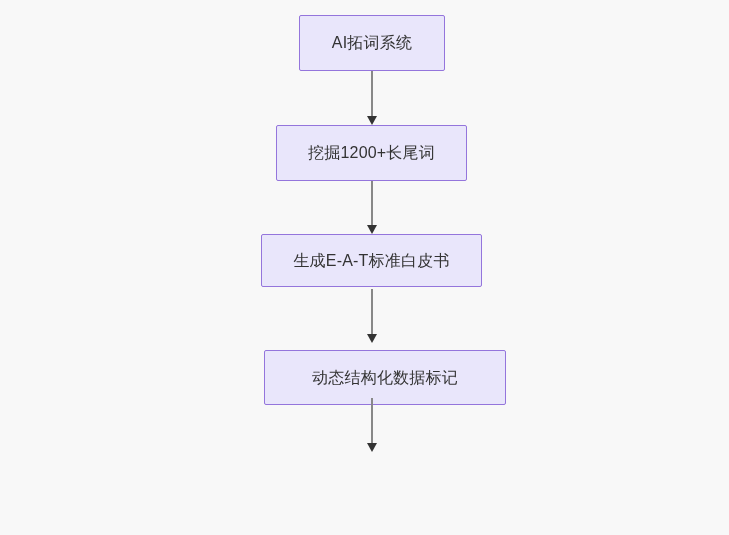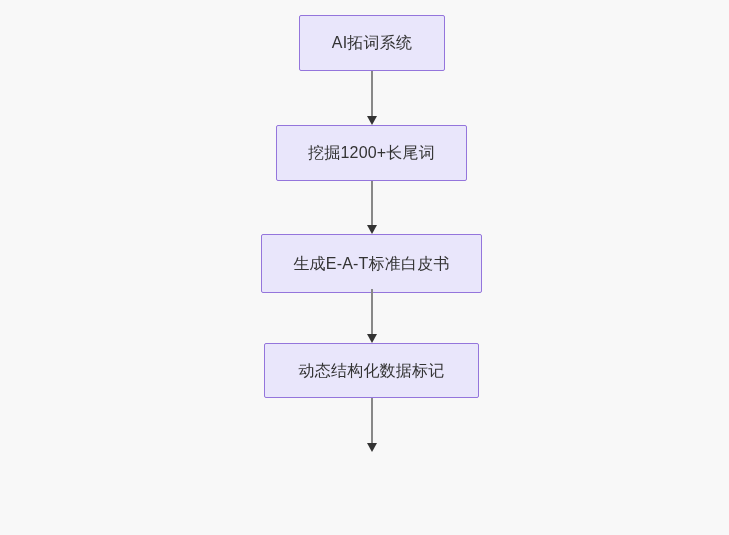--- a/index.html
+++ b/index.html
@@ -75,30 +75,30 @@
 
   <div class="node" style="left:276px; top:125px; width:191px; height:56px;">
     <span class="node-label">挖掘1200+长尾词</span>
   </div>
 
   <div class="edge" style="left:360px; top:181px; height:53px;">
     <div class="edge-line"></div>
     <div class="edge-head"></div>
   </div>
 
-  <div class="node" style="left:261px; top:234px; width:221px; height:59px;">
+  <div class="node" style="left:261px; top:234px; width:221px; height:53px;">
     <span class="node-label">生成E-A-T标准白皮书</span>
   </div>
 
   <div class="edge" style="left:360px; top:289px; height:54px;">
     <div class="edge-line"></div>
     <div class="edge-head"></div>
   </div>
 
-  <div class="node" style="left:264px; top:343px; width:215px; height:55px;justify-content:center;">
+  <div class="node" style="left:264px; top:350px; width:242px; height:55px;justify-content:center;">
     <span class="node-label">动态结构化数据标记</span>
   </div>
 
   <div class="edge" style="left:360px; top:398px; height:54px;">
     <div class="edge-line"></div>
     <div class="edge-head"></div>
   </div>
 
 
 </div>

